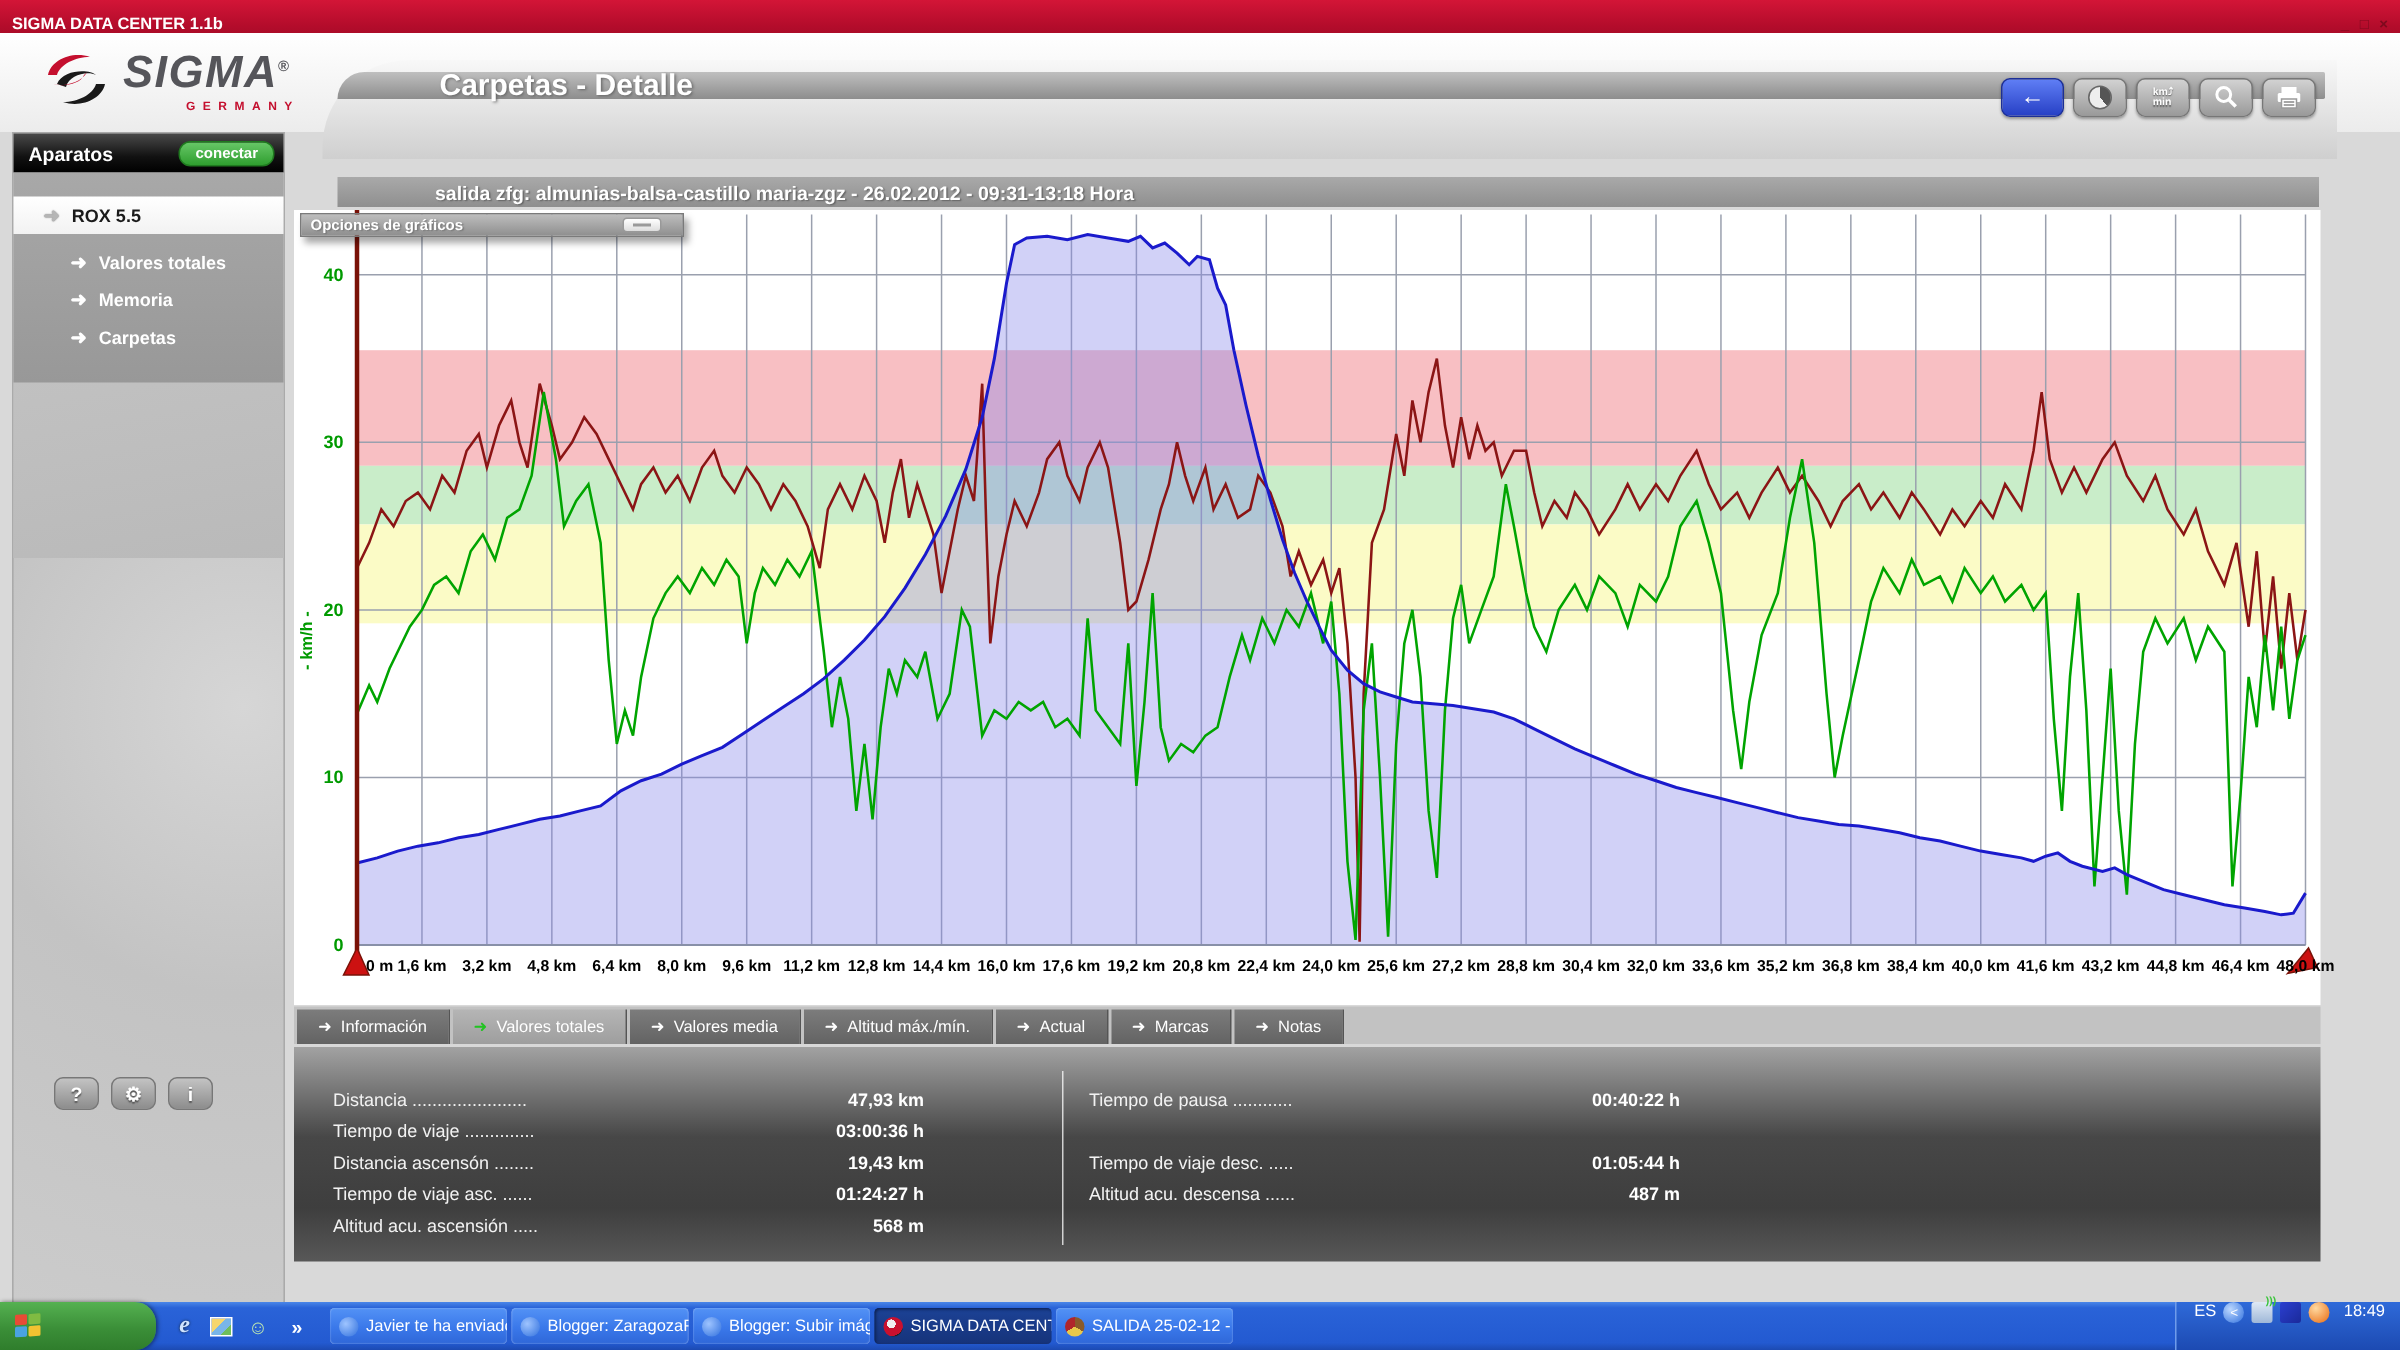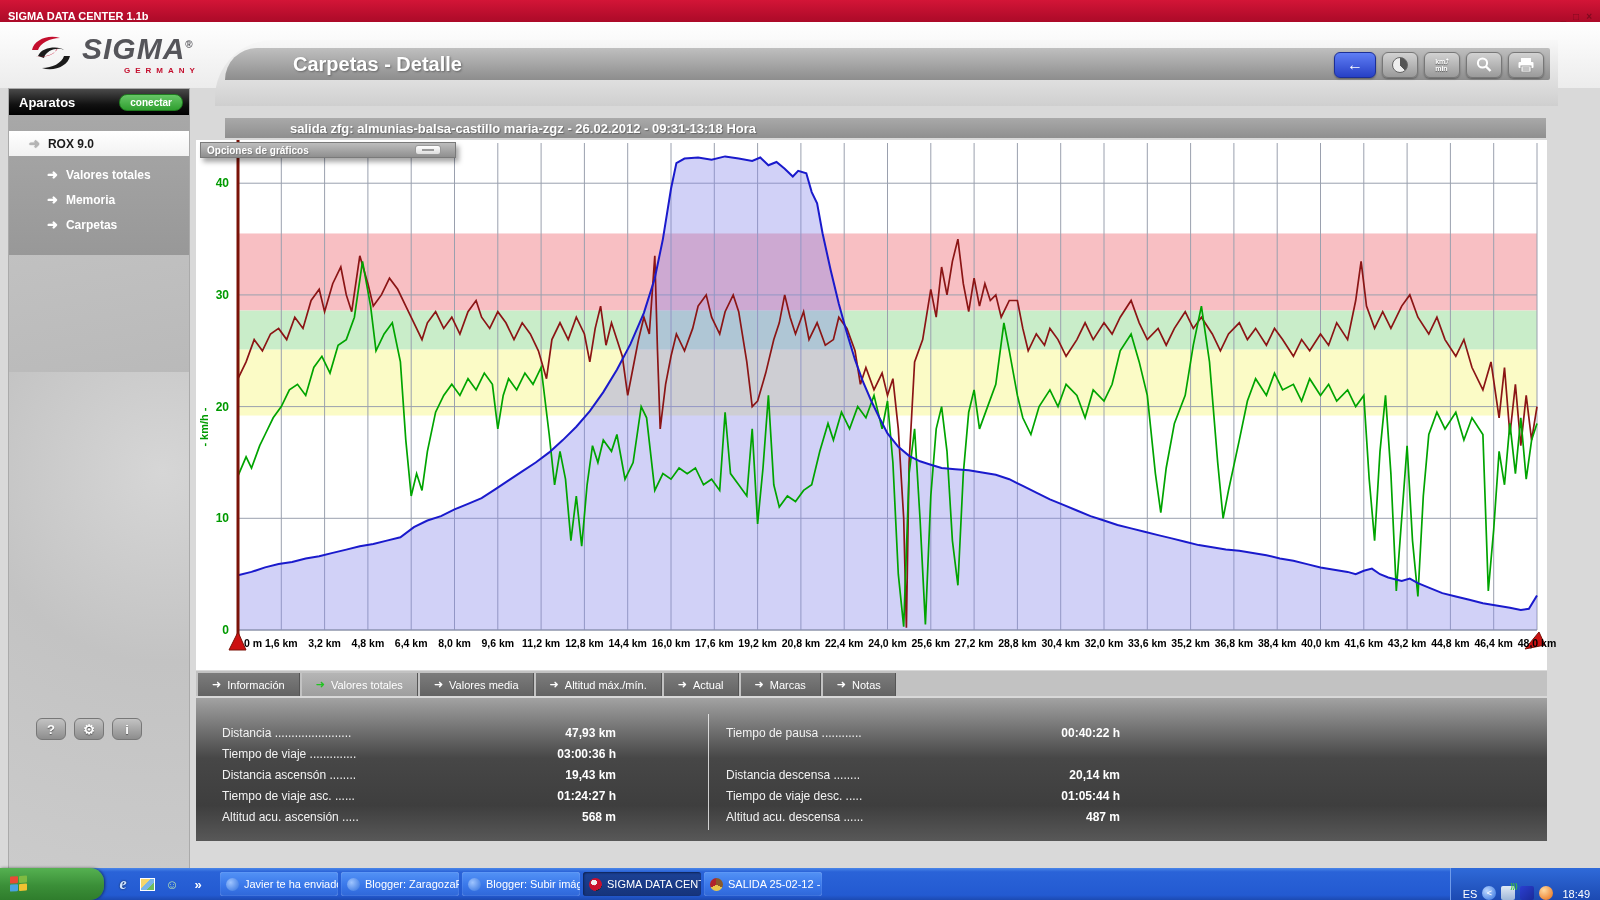--- a/index.html
+++ b/index.html
@@ -41,21 +41,21 @@
   .side-lower { position:absolute; left:8px; top:372px; width:182px; height:496px;
     background:radial-gradient(circle at 85% 20%, #d6d6d6 0%, #c3c3c3 45%, #cbcbcb 100%); border-left:1px solid #aaa; border-right:1px solid #aaa;}
   .foot-btns { position:absolute; left:36px; top:718px; display:flex; gap:8px; }
   .foot-btn { width:30px; height:22px; border-radius:6px; border:1px solid #777;
     background:linear-gradient(#c3c3c3,#8d8d8d); color:#fff; font-weight:bold; font-size:13px;
     display:flex; align-items:center; justify-content:center; text-shadow:0 1px 1px #555; cursor:pointer; }
 
   
   .panel-top { position:absolute; left:215px; top:40px; right:42px; height:66px;
     background:linear-gradient(#f8f8f8,#cfcfcf); border-radius:58px 0 0 0; }
-  .header-bar { position:absolute; left:10px; top:8px; right:8px; height:32px;
+  .header-bar { position:absolute; left:10px; top:8px; right:8px; height:18px;
     background:linear-gradient(#bfbfbf,#8d8d8d); border-radius:48px 3px 3px 0; display:flex; align-items:center; }
   .header-title { color:#fff; font-size:20px; font-weight:bold; padding-left:68px; text-shadow:1px 1px 2px rgba(90,90,90,.8); }
   .toolbar { position:absolute; right:6px; top:4px; display:flex; gap:6px; }
   .tool-btn { width:36px; height:26px; border-radius:6px; border:1px solid #777;
     background:linear-gradient(#d2d2d2,#9a9a9a); display:flex; align-items:center; justify-content:center;
     color:#fff; font-weight:bold; cursor:pointer; box-shadow:0 1px 2px rgba(0,0,0,.35); }
   .tool-btn.blue { width:42px; background:linear-gradient(#5f7ef5,#2740c5); border-color:#1c2f96; color:#fff; font-size:16px; }
   .tool-btn .pie { width:16px; height:16px; border-radius:50%; background:conic-gradient(#555 0 140deg,#eee 140deg 360deg); border:1px solid #666; }
   .tool-btn .minkm { font-size:7px; line-height:7px; color:#fff; text-align:left; text-shadow:0 1px 1px #555; }
   .subtitle-bar { position:absolute; left:225px; top:118px; right:54px; height:20px;
@@ -114,21 +114,21 @@
   .ql.pic { background:linear-gradient(135deg,#f6d66b 0 40%,#79b5e8 40% 70%,#6fbd5c 70% 100%); border:1px solid #fff; width:15px; height:13px; }
   .ql.msn { color:#bfe8b0; }
   .tbtn { height:24px; width:118px; margin-left:3px; border-radius:3px; cursor:pointer;
     background:linear-gradient(#5392f5,#3a78ea 55%,#2f67d8); box-shadow:inset 0 0 1px #bcd2f8;
     display:flex; align-items:center; gap:5px; padding:0 6px; color:#fff; font-size:11px; white-space:nowrap; overflow:hidden; }
   .tbtn.active { background:linear-gradient(#1c4296,#16337a); box-shadow:inset 1px 1px 2px #0d2254; }
   .tico { width:13px; height:13px; flex:0 0 13px; border-radius:2px; }
   .tico.ie { background:radial-gradient(circle at 35% 35%,#9ec4ff,#2f6fdd); border-radius:50%; }
   .tico.sigma { background:radial-gradient(circle at 40% 35%,#f0f0f0 0 25%,#c9102e 26% 70%,#222 71%); border-radius:50%; }
   .tico.picasa { background:conic-gradient(#8a5a2a 0 120deg,#e8c84a 120deg 240deg,#b0252b 240deg 360deg); border-radius:50%; }
-  .tray { margin-left:auto; height:32px; display:flex; align-items:flex-end; gap:5px; padding:0 10px 0 12px;
+  .tray { margin-left:auto; height:32px; display:flex; align-items:flex-start; gap:5px; padding:0 10px 0 12px;
     background:linear-gradient(#2f6ad9,#1c4ab2); border-left:1px solid #6f9bea; }
   .tray .es { color:#fff; font-size:11px; }
   .tray .clock { color:#fff; font-size:11px; padding-left:4px; }
   .tri { width:14px; height:14px; border-radius:50%; }
   .tri.back { background:radial-gradient(circle at 35% 35%,#bcd8ff,#2f6fdd); color:#fff; font-size:9px; display:flex; align-items:center; justify-content:center; }
   .tri.net { border-radius:2px; background:linear-gradient(#dfe9f5,#9fb8d8); position:relative; }
   .tri.net::after { content:")))"; position:absolute; right:-2px; top:-4px; color:#39c439; font-size:7px; font-weight:bold; }
   .tri.app { background:linear-gradient(135deg,#2b3fd0,#1a2a9a); border-radius:2px; }
   .tri.upd { background:radial-gradient(circle at 35% 30%,#ffd9a0,#e86a10); }
 </style>
@@ -161,21 +161,21 @@
 
   <div class="sidebar">
     <div class="side-head">
       <span class="hd">Aparatos</span>
       <button class="btn-conectar">conectar</button>
     </div>
     <div class="side-menu">
 
         <div class="side-item active">
           <span class="arr">➜</span>
-          <span>ROX 9.0</span>
+          <span>ROX 5.5</span>
         </div>
 
         <div class="side-item">
           <span class="arr">➜</span>
           <span>Valores totales</span>
         </div>
 
         <div class="side-item">
           <span class="arr">➜</span>
           <span>Memoria</span>
@@ -407,24 +407,20 @@
         <div class="drow">
           <span class="lbl">Tiempo de pausa ............</span>
           <span class="val">00:40:22 h</span>
         </div>
 
         <div class="drow spacer">
           <span class="lbl"></span>
           <span class="val"></span>
         </div>
 
-        <div class="drow gap">
-          <span class="lbl">Distancia descensa  ........</span>
-          <span class="val">20,14 km</span>
-        </div>
 
         <div class="drow">
           <span class="lbl">Tiempo de viaje desc. .....</span>
           <span class="val">01:05:44 h</span>
         </div>
 
         <div class="drow">
           <span class="lbl">Altitud acu. descensa ......</span>
           <span class="val">487 m</span>
         </div>

